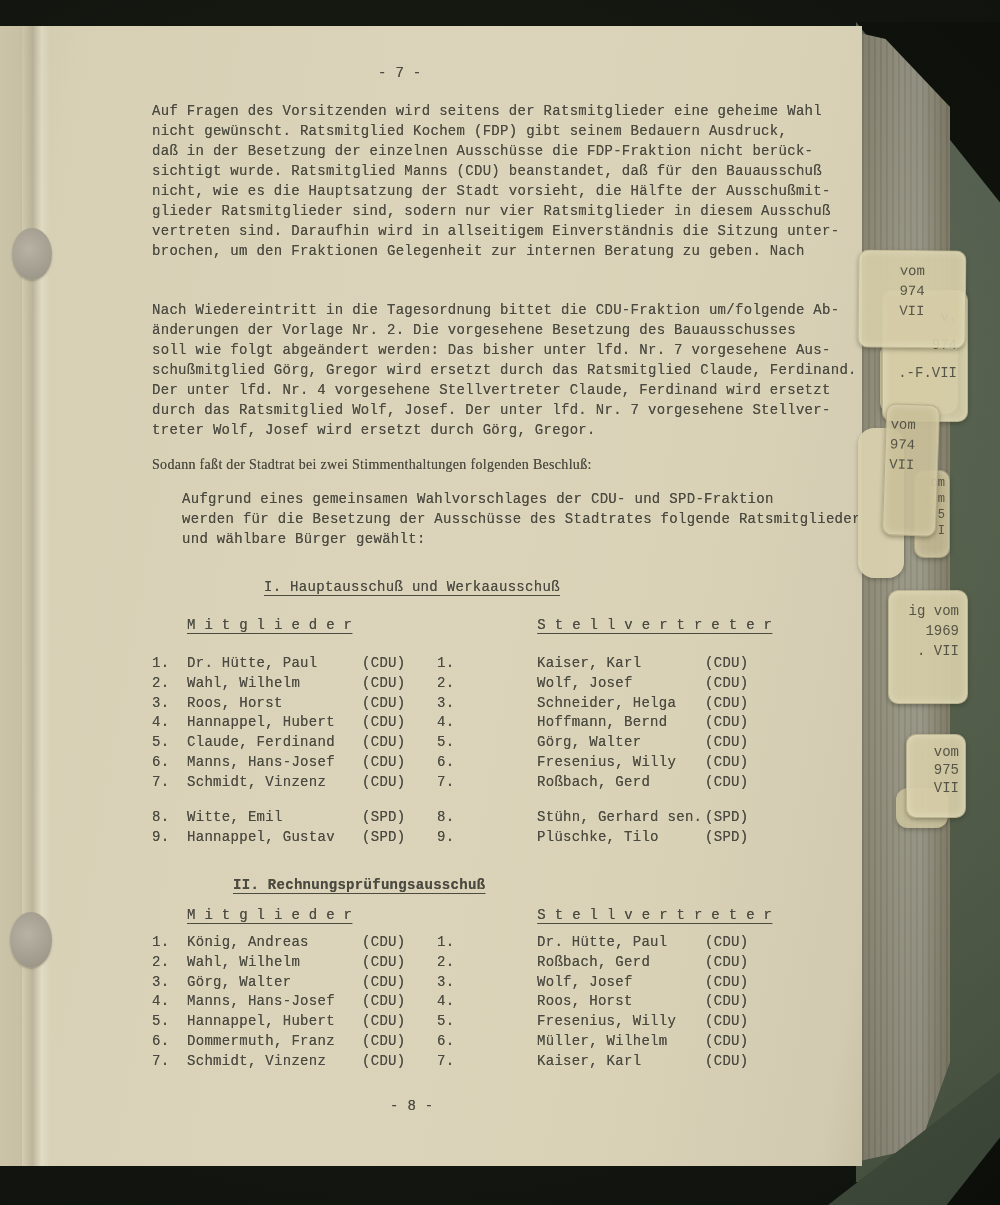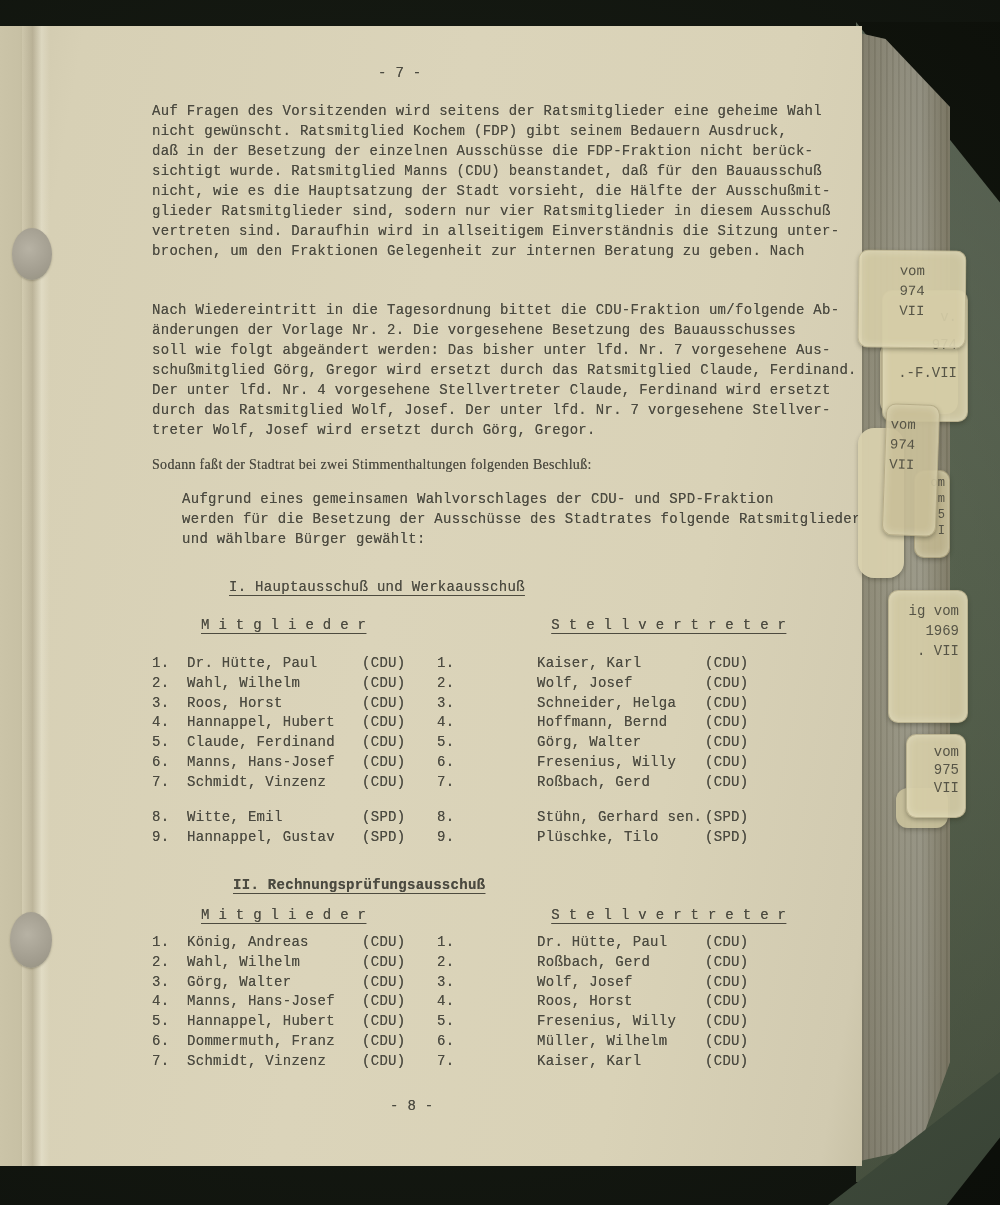--- a/index.html
+++ b/index.html
@@ -41,42 +41,42 @@
   .txt{position:absolute;color:#4b4a40;font-size:14px;letter-spacing:.3px;line-height:20px;
        text-shadow:0 0 .5px rgba(62,60,50,.65);}
   .tline,.trow{white-space:pre;}
   .pnum-top{left:378px;top:37px;}
   .pnum-bottom{left:390px;top:1070px;}
   .para-0{left:152px;top:75px;}
   .para-1{left:152px;top:274px;}
   .para-2{left:152px;top:429px;font-family:Liberation Serif, serif;}
   .para-3{left:152px;top:463px;margin-left:30px;}
   .sec-title{left:152px;width:700px;}
-  .st-0{top:551px;} .st-0 .st-in{margin-left:77px;}
+  .st-0{top:551px;} .st-0 .st-in{margin-left:112px;}
   .st-1{top:849px;} .st-1 .st-in{margin-left:81px;font-weight:bold;}
   .u{text-decoration:underline;text-underline-offset:4px;text-decoration-color:rgba(70,68,58,.85);}
   .colheads{left:152px;display:flex;white-space:pre;}
   .ch-0{top:589px;} .ch-1{top:879px;}
-  .mh{margin-left:49px;} .dh{margin-left:185px;text-align:center;}
+  .mh{margin-left:35px;} .dh{margin-left:185px;text-align:center;}
   .rows{left:152px;}
   .rg-00{top:628px;} .rg-01{top:782px;} .rg-10{top:907px;}
   .trow{display:flex;line-height:19.8px;}
   .c-n1{width:35px;} .c-name1{width:175px;} .c-p1{width:75px;}
   .c-n2{width:100px;} .c-name2{width:168px;} .c-p2{width:70px;}
 
   
   .tab{position:absolute;background:rgba(213,204,167,.93);border-radius:10px;color:#565446;
        font-size:14px;box-shadow:0 2px 4px rgba(40,40,22,.35), inset 0 0 8px rgba(255,255,238,.35);
        border:1px solid rgba(122,115,88,.25);box-sizing:border-box;}
   .tab-line{white-space:pre;}
   .tab-0{left:858px;top:250px;width:108px;height:98px;padding-top:10px;text-align:center;line-height:20px;transform:rotate(.6deg);z-index:7;}
   .tab-1{left:882px;top:290px;width:86px;height:132px;padding:12px 10px 0 0;text-align:right;line-height:28px;z-index:6;}
   .tab-2{left:884px;top:404px;width:54px;height:132px;padding:10px 0 0 4px;text-align:left;line-height:20px;transform:rotate(2deg);z-index:6;background:rgba(201,191,152,.9);}
   .tab-3{left:914px;top:470px;width:36px;height:88px;padding:4px 4px 0 0;text-align:right;line-height:16px;font-size:12px;z-index:5;background:rgba(196,186,146,.85);}
-  .tab-4{left:888px;top:590px;width:80px;height:133px;padding:10px 8px 0 0;text-align:right;line-height:20px;z-index:6;}
+  .tab-4{left:888px;top:590px;width:80px;height:114px;padding:10px 8px 0 0;text-align:right;line-height:20px;z-index:6;}
   .tab-5{left:906px;top:734px;width:60px;height:84px;padding:8px 6px 0 0;text-align:right;line-height:18px;z-index:6;}
   .tab-blank{position:absolute;border-radius:12px;box-shadow:0 2px 4px rgba(40,40,22,.3);}
   .tab-blank-a{left:880px;top:342px;width:78px;height:72px;background:rgba(208,199,162,.92);z-index:5;}
   .tab-blank-b{left:858px;top:428px;width:46px;height:150px;background:rgba(216,208,173,.95);z-index:4;border-radius:16px;}
   .tab-blank-c{left:896px;top:788px;width:52px;height:40px;background:rgba(205,196,158,.85);z-index:4;}
 </style>
 </head>
 <body>
 
 <div class="book">

